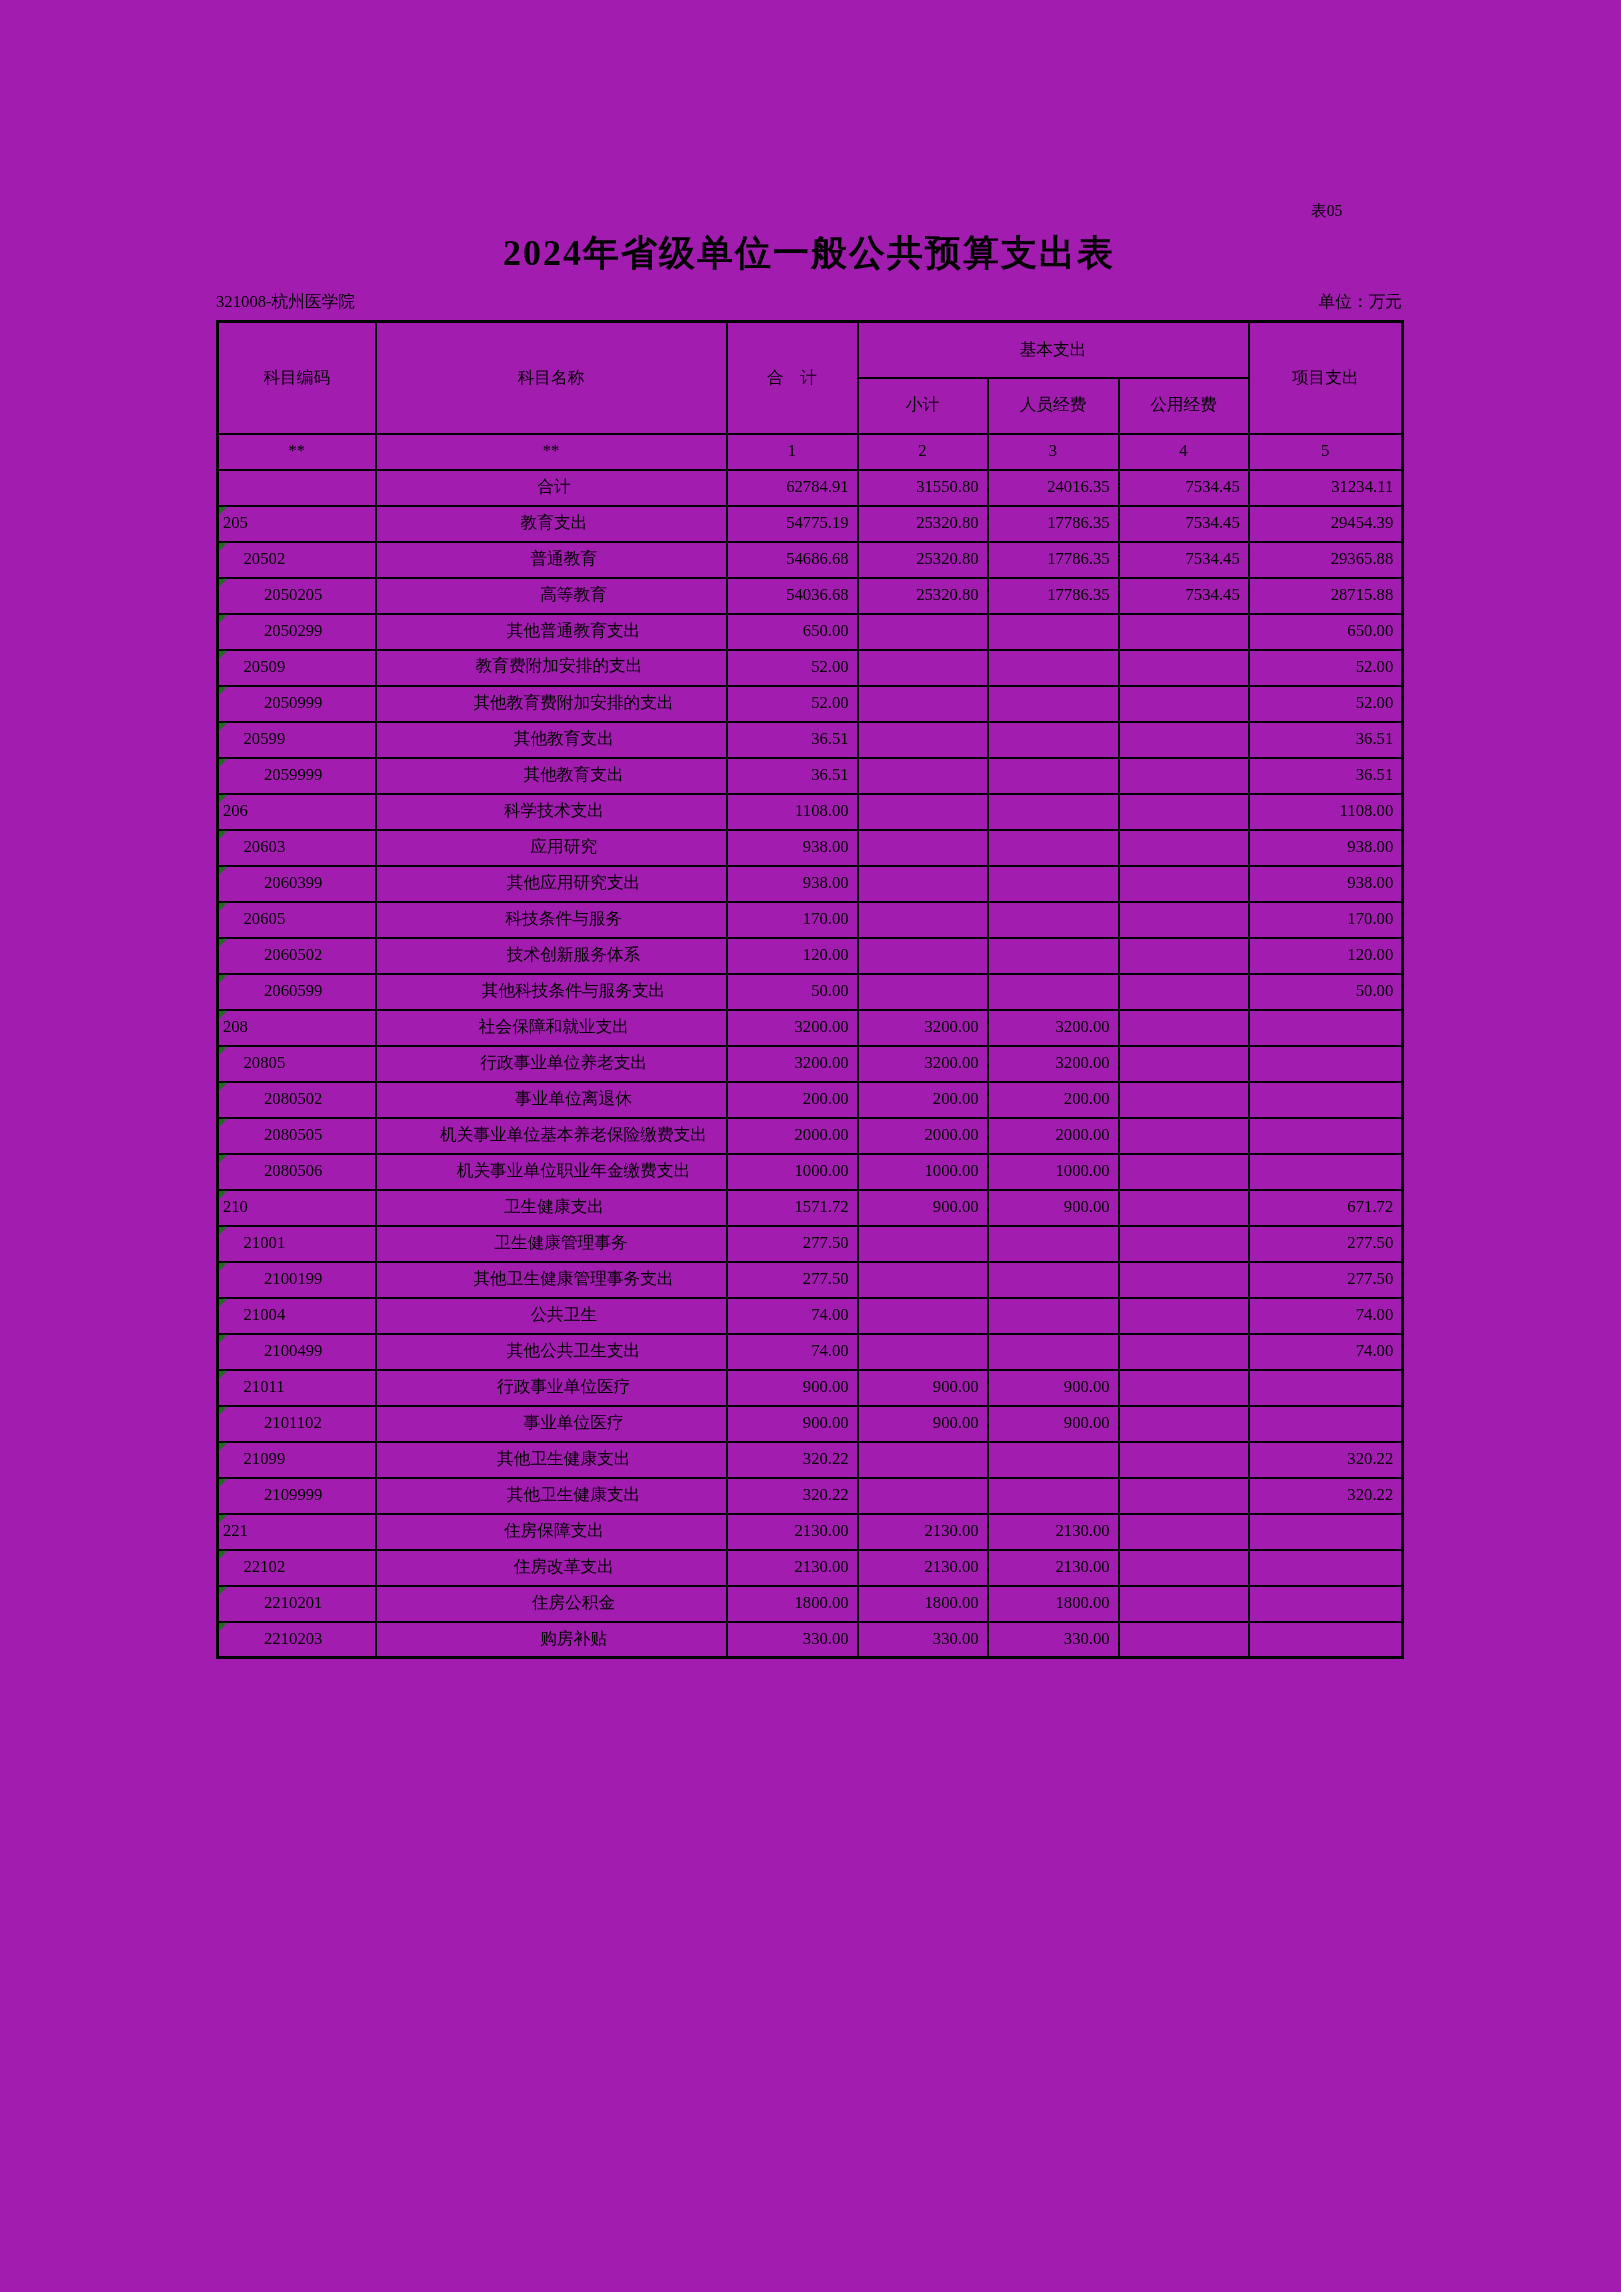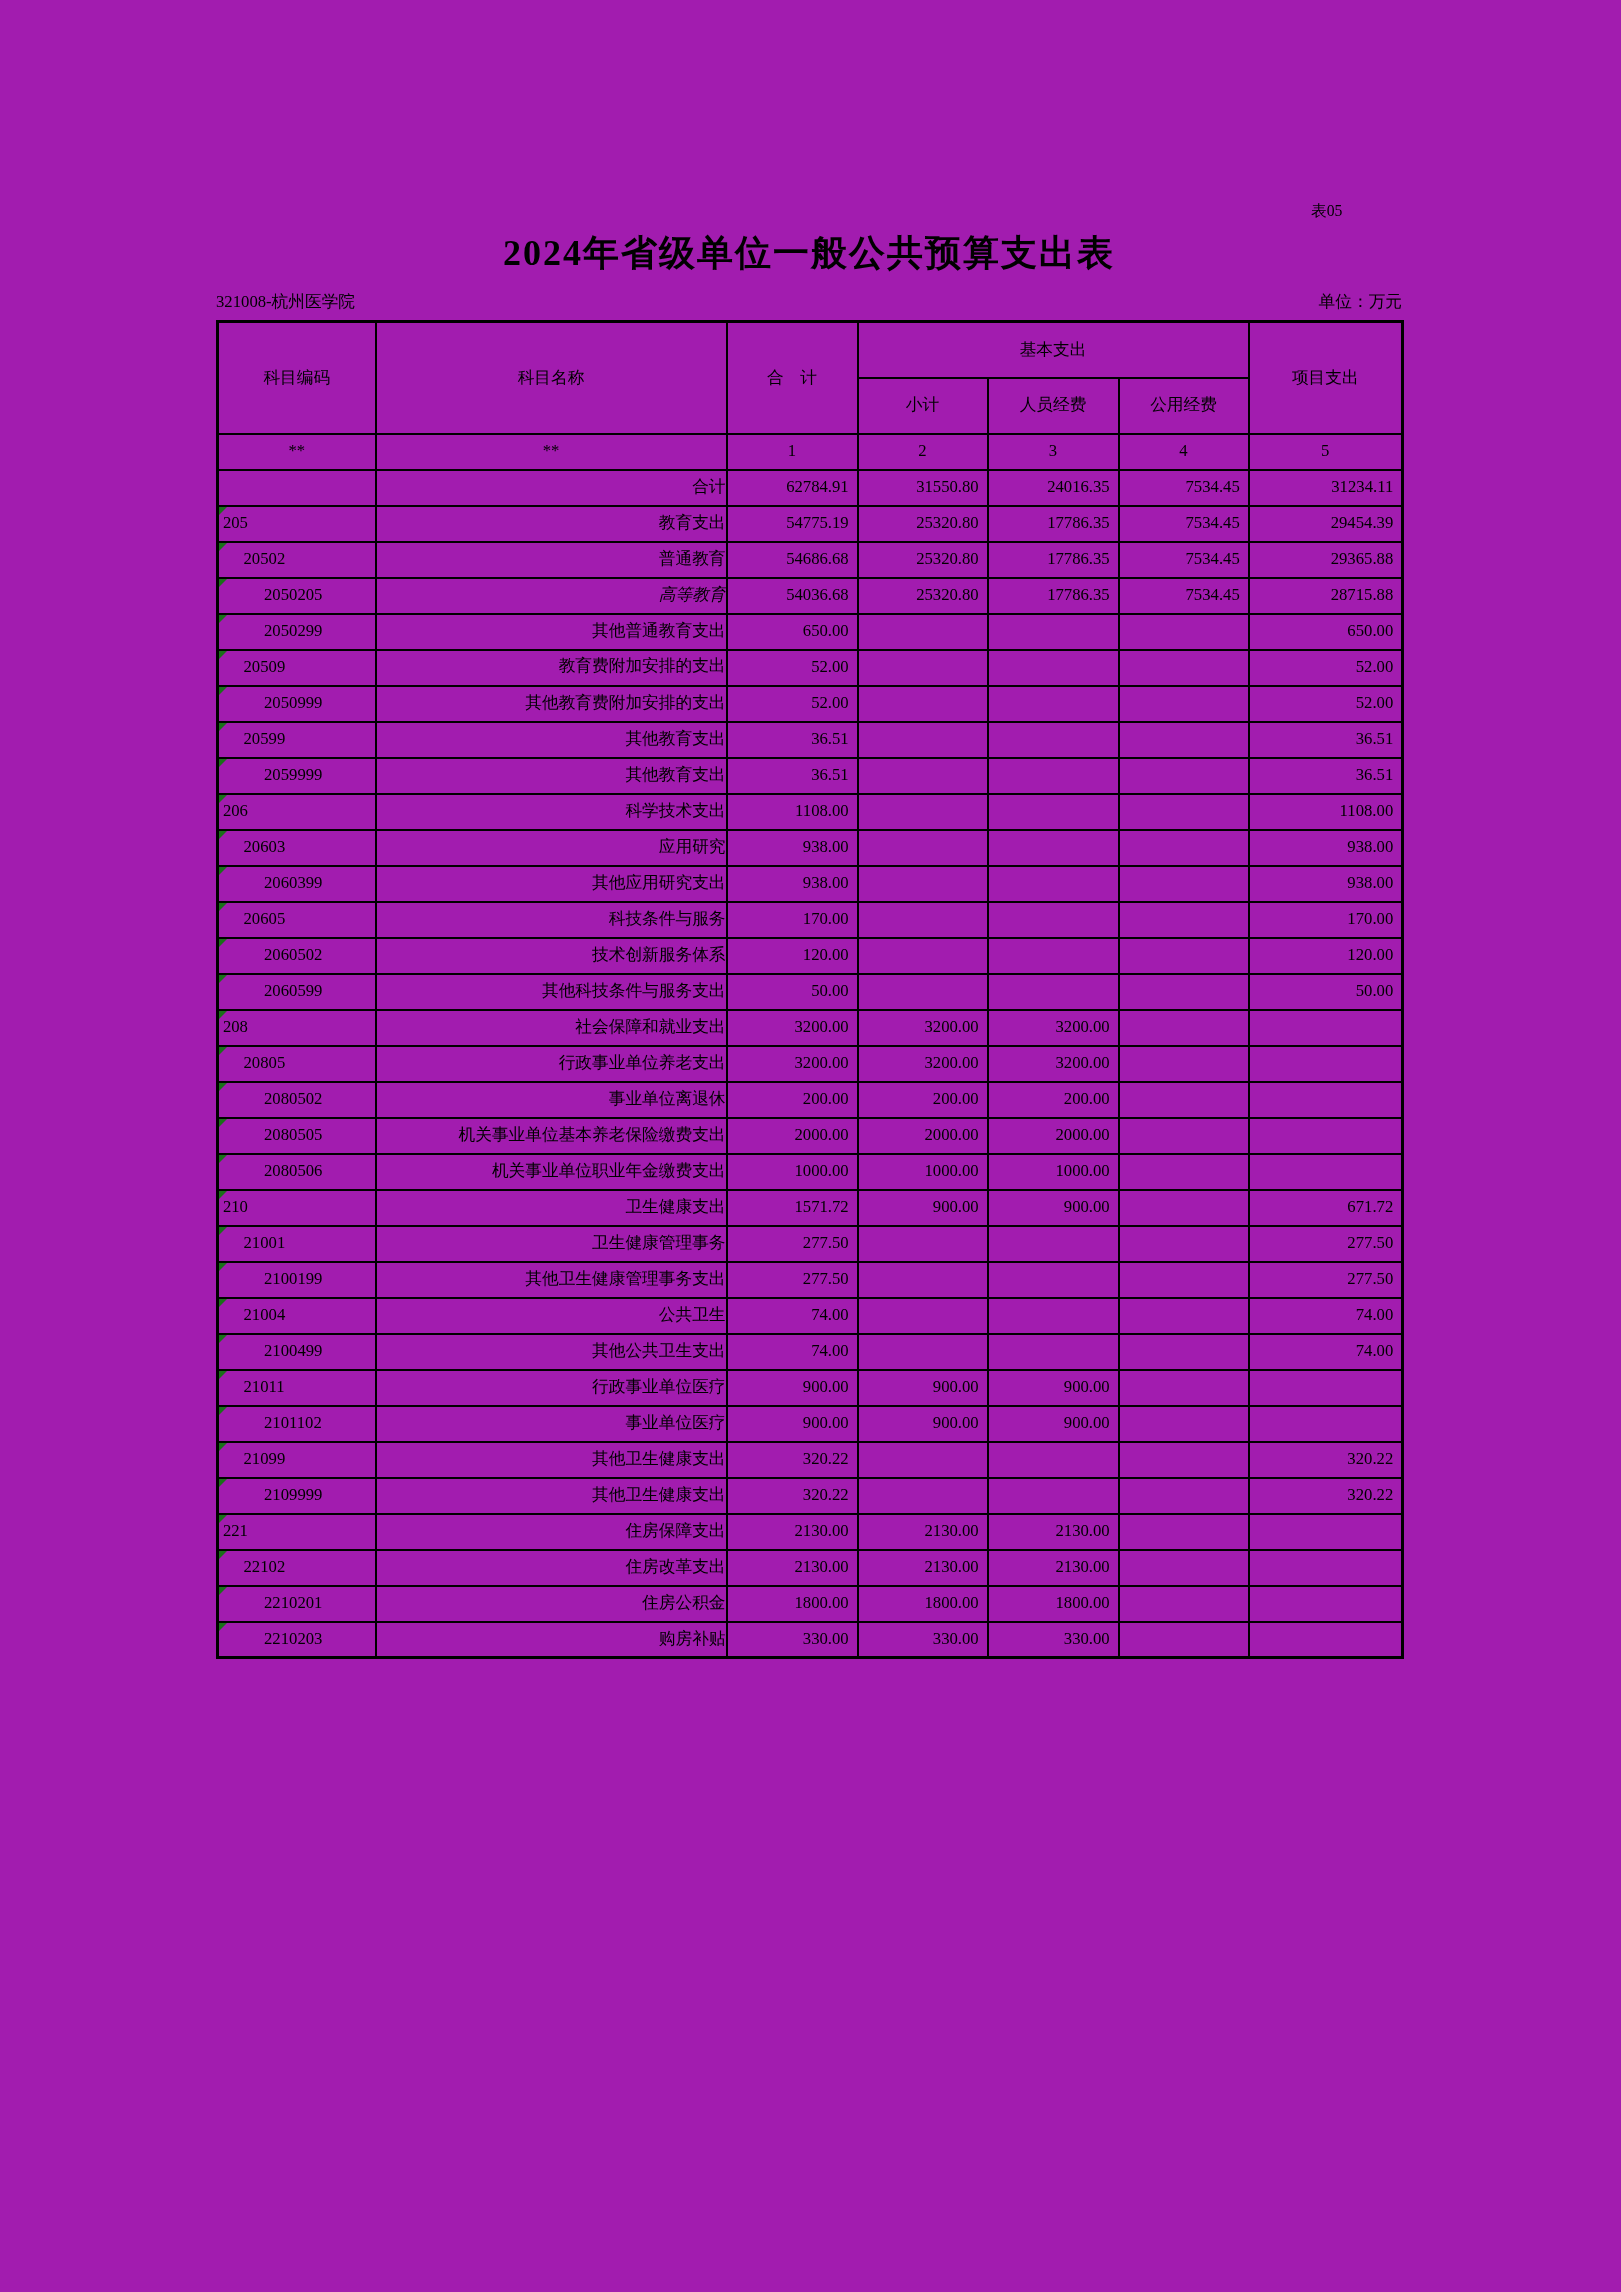--- a/index.html
+++ b/index.html
@@ -64,21 +64,21 @@
     white-space: nowrap;
     line-height: 1.1;
   }
   .budget thead th { text-align: center; }
   tr.hrow-1 { height: 56px; }
   tr.hrow-2 { height: 56px; }
   tr.hrow-3 { height: 36px; }
   .budget tbody tr { height: 36px; }
   td.idx-cell { text-align: center; }
   td.code-cell { position: relative; text-align: left; }
-  td.name-cell { text-align: right; }
+  td.name-cell { text-align: center; }
   td.num-cell  { text-align: right; padding-right: 7.8px; }
   .tri {
     position: absolute;
     top: 0;
     left: 0;
     width: 0;
     height: 0;
     border-top: 8.8px solid var(--marker-green, #1a701a);
     border-right: 8.8px solid transparent;
   }
@@ -153,21 +153,21 @@
           <td class="code-cell" style="padding-left: 24.5px;"><span class="tri"></span><span>20502</span></td>
           <td class="name-cell" style="padding-left: 25.5px;">普通教育</td>
           <td class="num-cell">54686.68</td>
           <td class="num-cell">25320.80</td>
           <td class="num-cell">17786.35</td>
           <td class="num-cell">7534.45</td>
           <td class="num-cell">29365.88</td>
         </tr>
         <tr>
           <td class="code-cell" style="padding-left: 45px;"><span class="tri"></span><span>2050205</span></td>
-          <td class="name-cell" style="padding-left: 45px; font-style: italic;">高等教育</td>
+          <td class="name-cell" style="padding-left: 45px;">高等教育</td>
           <td class="num-cell">54036.68</td>
           <td class="num-cell">25320.80</td>
           <td class="num-cell">17786.35</td>
           <td class="num-cell">7534.45</td>
           <td class="num-cell">28715.88</td>
         </tr>
         <tr>
           <td class="code-cell" style="padding-left: 45px;"><span class="tri"></span><span>2050299</span></td>
           <td class="name-cell" style="padding-left: 45px;">其他普通教育支出</td>
           <td class="num-cell">650.00</td>

